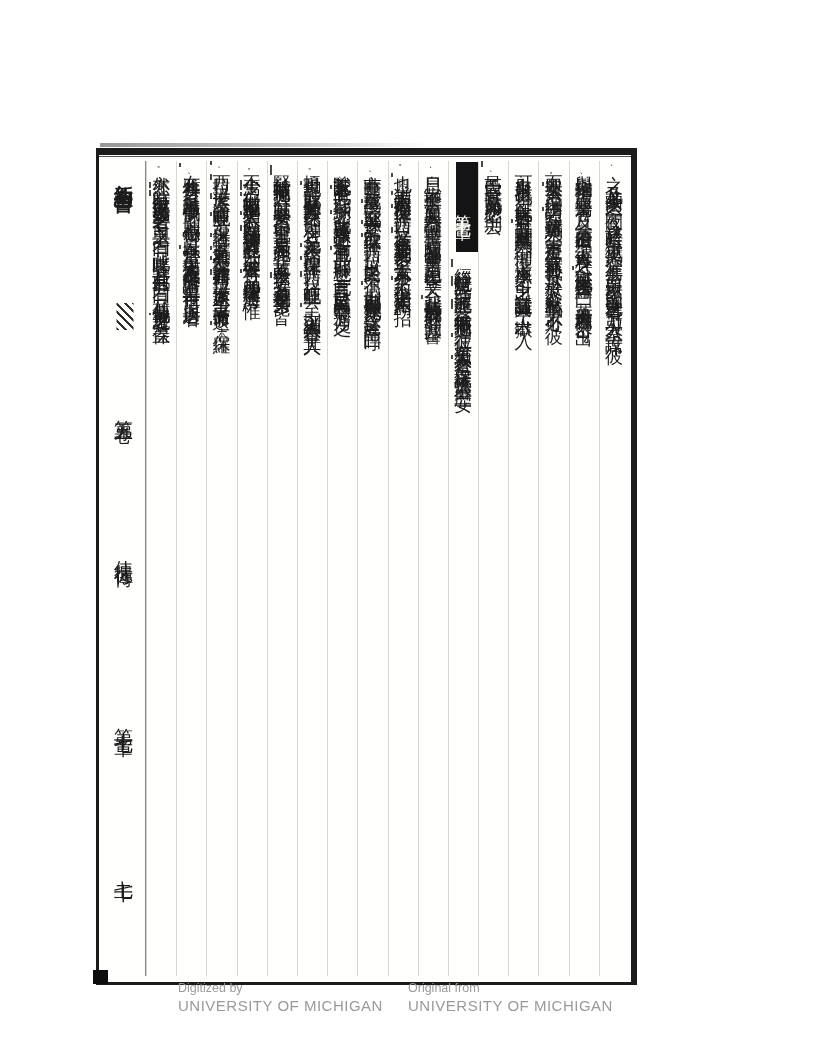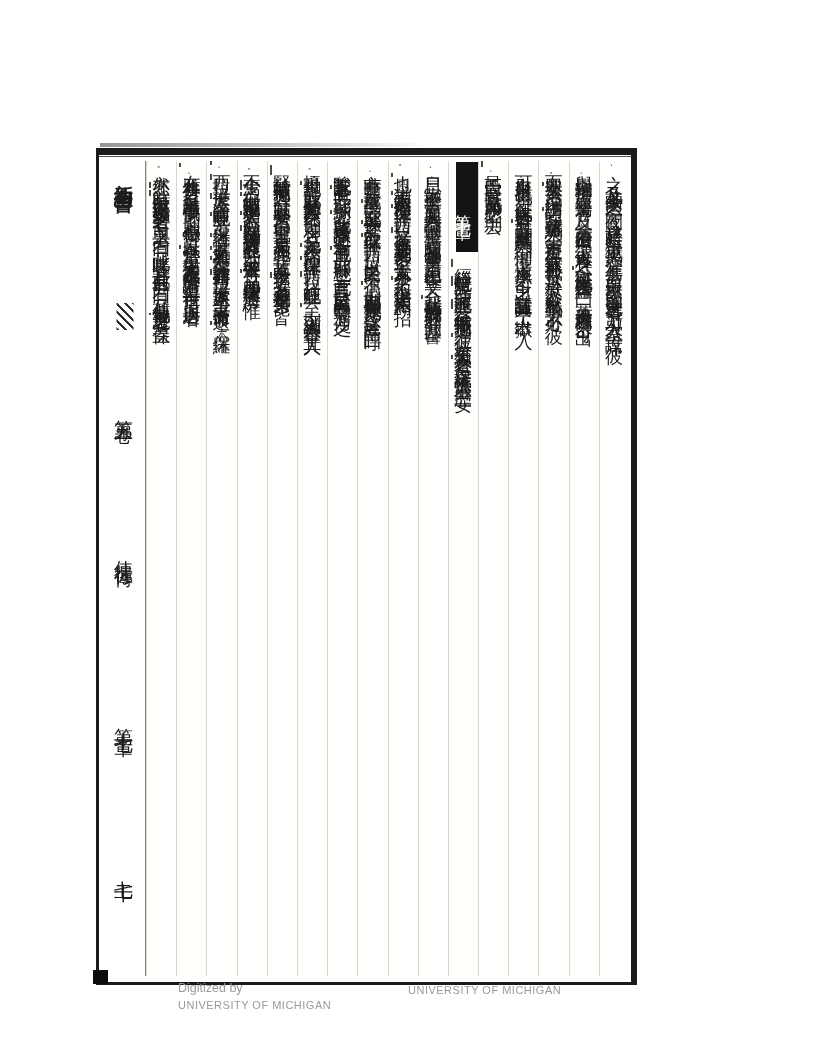--- a/index.html
+++ b/index.html
@@ -35,21 +35,21 @@
   .mvol{top:244px;}
   .mbook{top:384px;}
   .mchap{top:552px;}
   .mpage{top:704px;}
   
   .caption{position:absolute;color:#9a9a9a;
            font-family:"Liberation Sans","DejaVu Sans",sans-serif;}
   .cap-left{left:178px;top:981px;width:244px;}
   .cap-right{left:408px;top:981px;width:244px;}
   .cap1{font-size:12.5px;line-height:15px;}
-  .cap2{font-size:11px;line-height:19px;letter-spacing:.5px;}
+  .cap2{font-size:15px;line-height:19px;letter-spacing:.5px;}
   .blob{position:absolute;left:93px;top:970px;width:15px;height:14px;background:#0d0d0d;}
 </style>
 </head>
 <body>
 
 <div class="canvas">
 
   <div class="smudge"></div>
 
   <div class="page">
@@ -82,16 +82,17 @@
     </div>
   </div>
 
   <div class="blob"></div>
 
   <div class="caption cap-left">
     <div class="cap1">Digitized by</div>
     <div class="cap2">UNIVERSITY OF MICHIGAN</div>
   </div>
   <div class="caption cap-right">
+    <div class="cap1">Original from</div>
     <div class="cap2">UNIVERSITY OF MICHIGAN</div>
   </div>
 
 </div>
 
 </body></html>

